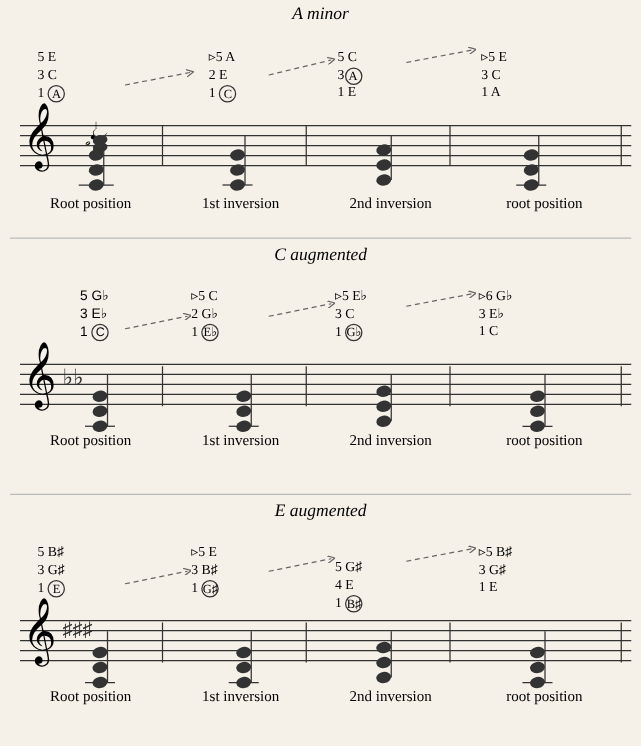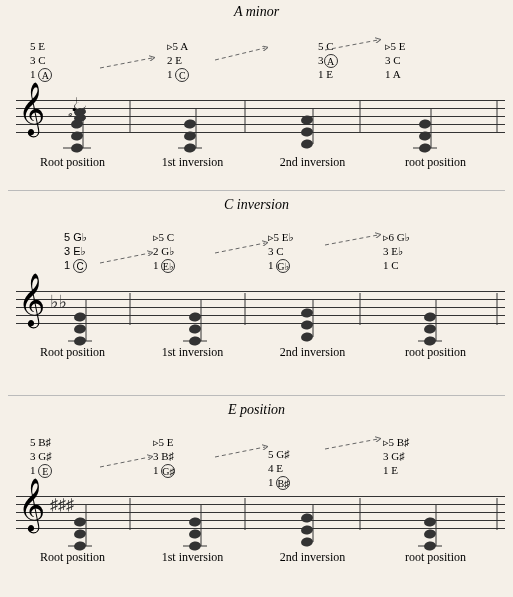--- a/index.html
+++ b/index.html
@@ -47,21 +47,21 @@
       <div>3 C</div>
       <div>1 <span class="circled">A</span></div>
     </div>
 
     <div style="position:absolute;top:40px;left:155px;font-size:11px;line-height:1.25;font-family:'Times New Roman',serif;margin-left:12px;">
       <div>▹5 A</div>
       <div>2 E</div>
       <div>1 <span class="circled">C</span></div>
     </div>
 
-    <div style="position:absolute;top:40px;left:270px;font-size:11px;line-height:1.25;font-family:'Times New Roman',serif;margin-left:48px;">
+    <div style="position:absolute;top:40px;left:270px;font-size:11px;line-height:1.25;font-family:'Times New Roman',serif;">
       <div>5 C</div>
       <div>3<span class="circled">A</span></div>
       <div>1 E</div>
     </div>
 
     <div style="position:absolute;top:40px;left:385px;font-size:11px;line-height:1.25;font-family:'Times New Roman',serif;">
       <div>▹5 E</div>
       <div>3 C</div>
       <div>1 A</div>
     </div>
@@ -97,21 +97,21 @@
     <div style="position:absolute;top:155px;left:15px;width:115px;text-align:center;font-size:12px;font-family:'Times New Roman',serif;">Root position</div>
     <div style="position:absolute;top:155px;left:140px;width:105px;text-align:center;font-size:12px;font-family:'Times New Roman',serif;">1st inversion</div>
     <div style="position:absolute;top:155px;left:255px;width:115px;text-align:center;font-size:12px;font-family:'Times New Roman',serif;">2nd inversion</div>
     <div style="position:absolute;top:155px;left:378px;width:115px;text-align:center;font-size:12px;font-family:'Times New Roman',serif;">root position</div>
   </div>
 
   <div style="position:absolute;top:190px;left:8px;right:8px;height:1px;background:#bbb;"></div>
 
   <div style="position:absolute;top:193px;left:0;width:513px;height:200px;">
 
-    <div style="position:absolute;top:4px;left:0;width:513px;text-align:center;font-size:14px;font-style:italic;font-family:'Times New Roman',serif;">C inversion</div>
+    <div style="position:absolute;top:4px;left:0;width:513px;text-align:center;font-size:14px;font-style:italic;font-family:'Times New Roman',serif;">C augmented</div>
 
     <div style="position:absolute;top:38px;left:48px;font-size:11px;line-height:1.25;font-family:Liberation Sans, sans-serif;margin-left:16px;">
       <div>5 G♭</div>
       <div>3 E♭</div>
       <div>1 <span class="circled">C</span></div>
     </div>
 
     <div style="position:absolute;top:38px;left:153px;font-size:11px;line-height:1.25;font-family:'Times New Roman',serif;">
       <div>▹5 C</div>
       <div>2 G♭</div>
@@ -144,21 +144,21 @@
     <div style="position:absolute;top:152px;left:15px;width:115px;text-align:center;font-size:12px;font-family:'Times New Roman',serif;">Root position</div>
     <div style="position:absolute;top:152px;left:140px;width:105px;text-align:center;font-size:12px;font-family:'Times New Roman',serif;">1st inversion</div>
     <div style="position:absolute;top:152px;left:255px;width:115px;text-align:center;font-size:12px;font-family:'Times New Roman',serif;">2nd inversion</div>
     <div style="position:absolute;top:152px;left:378px;width:115px;text-align:center;font-size:12px;font-family:'Times New Roman',serif;">root position</div>
   </div>
 
   <div style="position:absolute;top:395px;left:8px;right:8px;height:1px;background:#bbb;"></div>
 
   <div style="position:absolute;top:398px;left:0;width:513px;height:195px;">
 
-    <div style="position:absolute;top:4px;left:0;width:513px;text-align:center;font-size:14px;font-style:italic;font-family:'Times New Roman',serif;">E position</div>
+    <div style="position:absolute;top:4px;left:0;width:513px;text-align:center;font-size:14px;font-style:italic;font-family:'Times New Roman',serif;">E augmented</div>
 
     <div style="position:absolute;top:38px;left:30px;font-size:11px;line-height:1.25;font-family:'Times New Roman',serif;">
       <div>5 B♯</div>
       <div>3 G♯</div>
       <div>1 <span class="circled">E</span></div>
     </div>
 
     <div style="position:absolute;top:38px;left:153px;font-size:11px;line-height:1.25;font-family:'Times New Roman',serif;">
       <div>▹5 E</div>
       <div>3 B♯</div>

